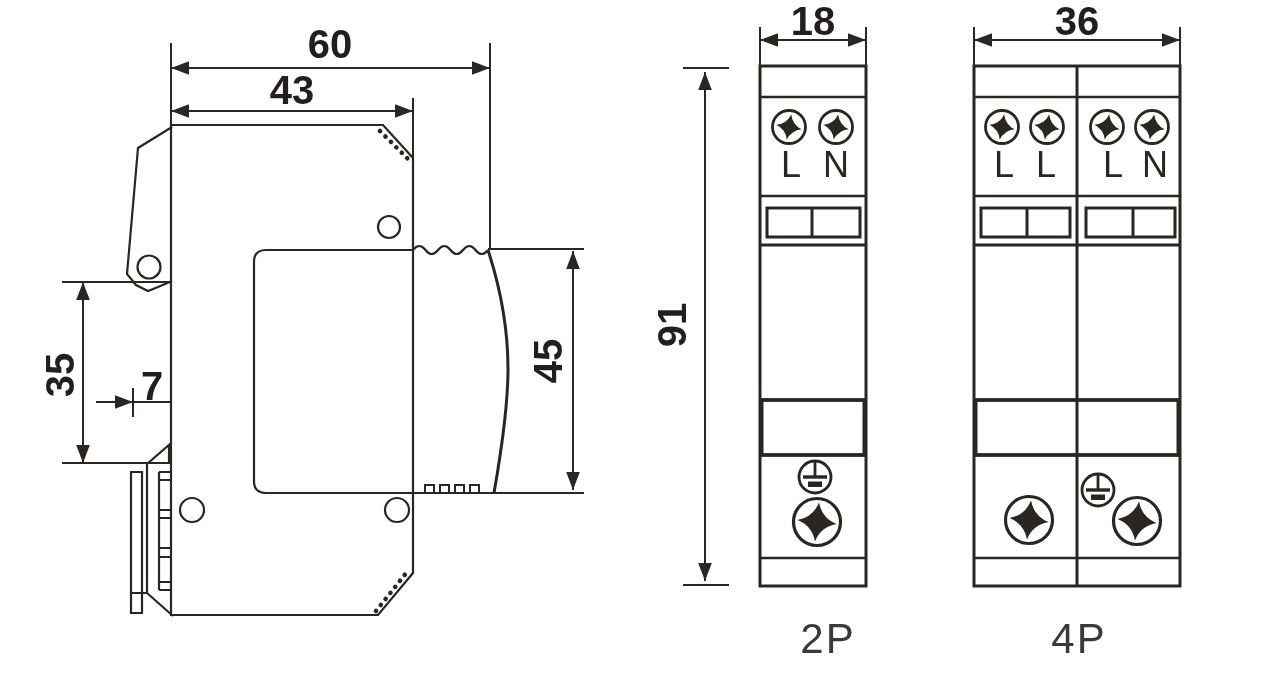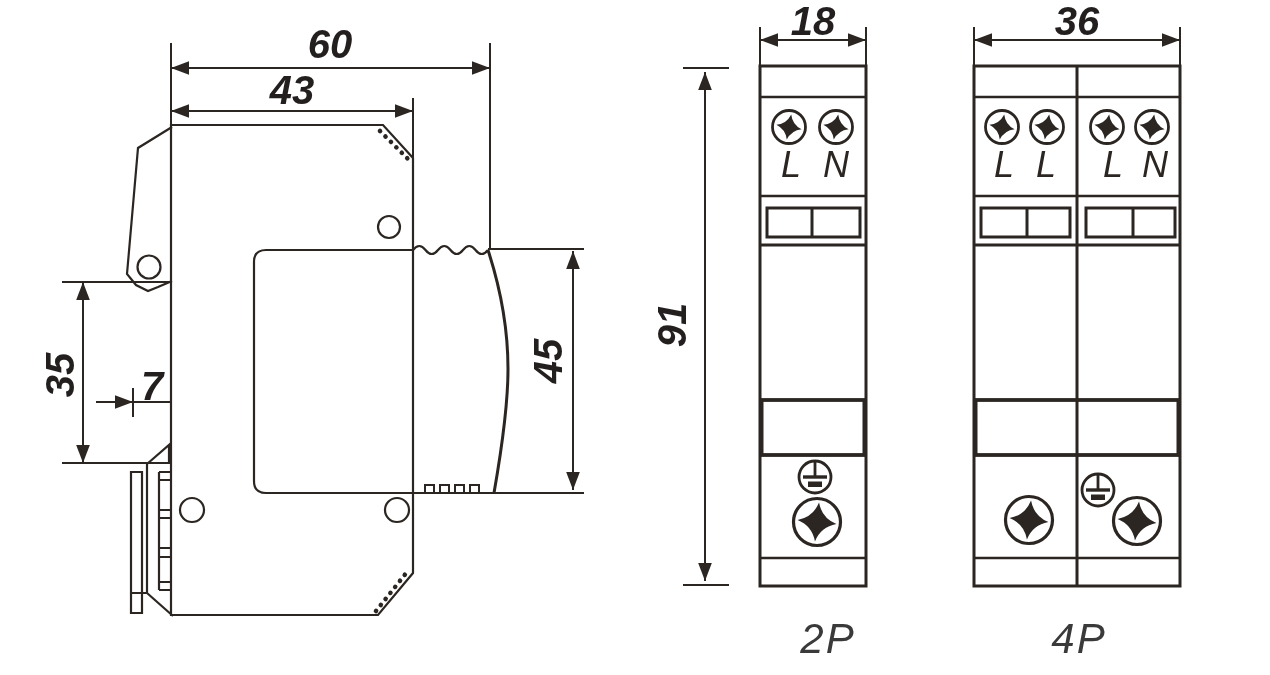--- a/index.html
+++ b/index.html
@@ -2,21 +2,21 @@
 <html style="--line: #2b2622; --dimension_text: #231f1e; --caption_text: #3a3a3a; --background: #ffffff;"><head>
 <meta charset="utf-8">
 <style>
   :root{
     --line:#2b2622;
     --dimension_text:#231f1e;
     --caption_text:#3a3a3a;
     --background:#ffffff;
   }
   html,body{margin:0;padding:0;background:var(--background);}
-  .stage{position:relative;width:1242px;height:675px;background:var(--background);overflow:hidden;font-style:italic;}
+  .stage{position:relative;width:1242px;height:675px;background:var(--background);overflow:hidden;}
   svg{display:block;}
   .ln{stroke:var(--line);fill:none;stroke-width:2.2;stroke-linejoin:miter;}
   .dim{stroke:var(--line);fill:none;stroke-width:2;}
   .w26{stroke-width:2.6;}
   .w3{stroke-width:3;}
   .w32{stroke-width:3.2;}
   .w38{stroke-width:3.8;}
   .fill{fill:var(--line);stroke:none;}
   .dots{stroke:var(--line);fill:none;stroke-width:4.6;stroke-dasharray:0.1 7.6;stroke-linecap:round;}
   text{font-family:"Liberation Sans","DejaVu Sans",sans-serif;}

